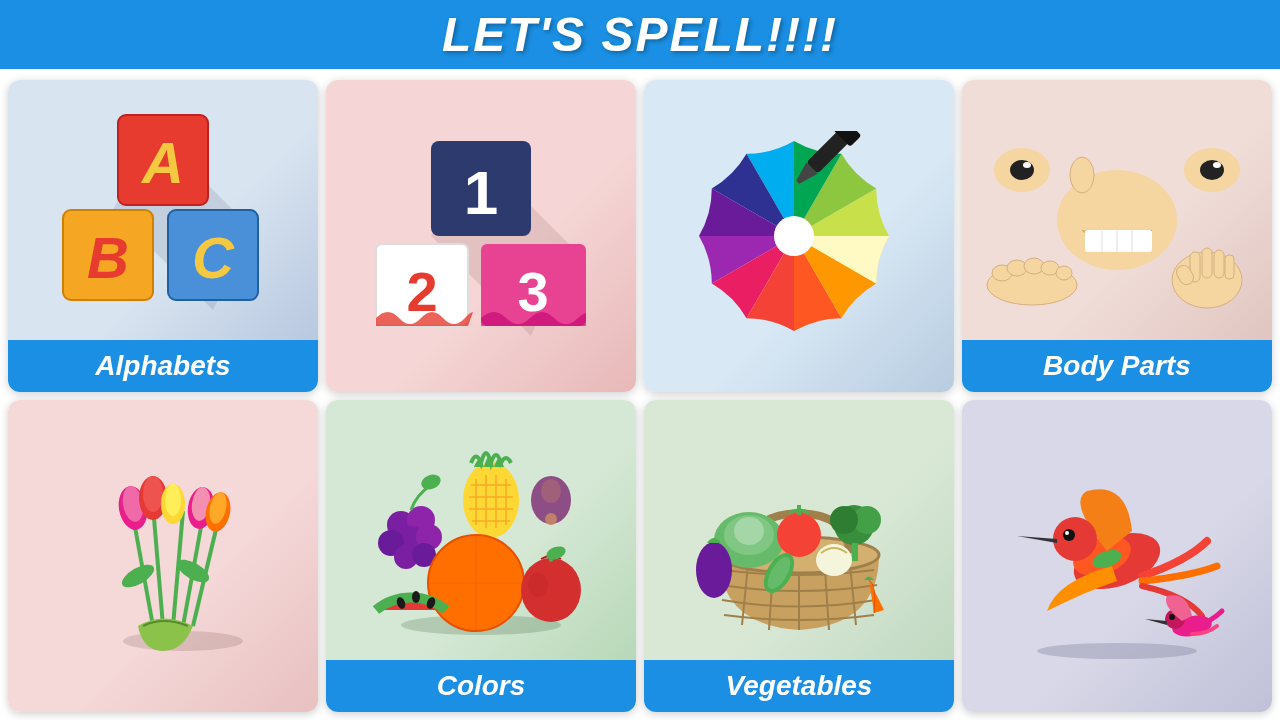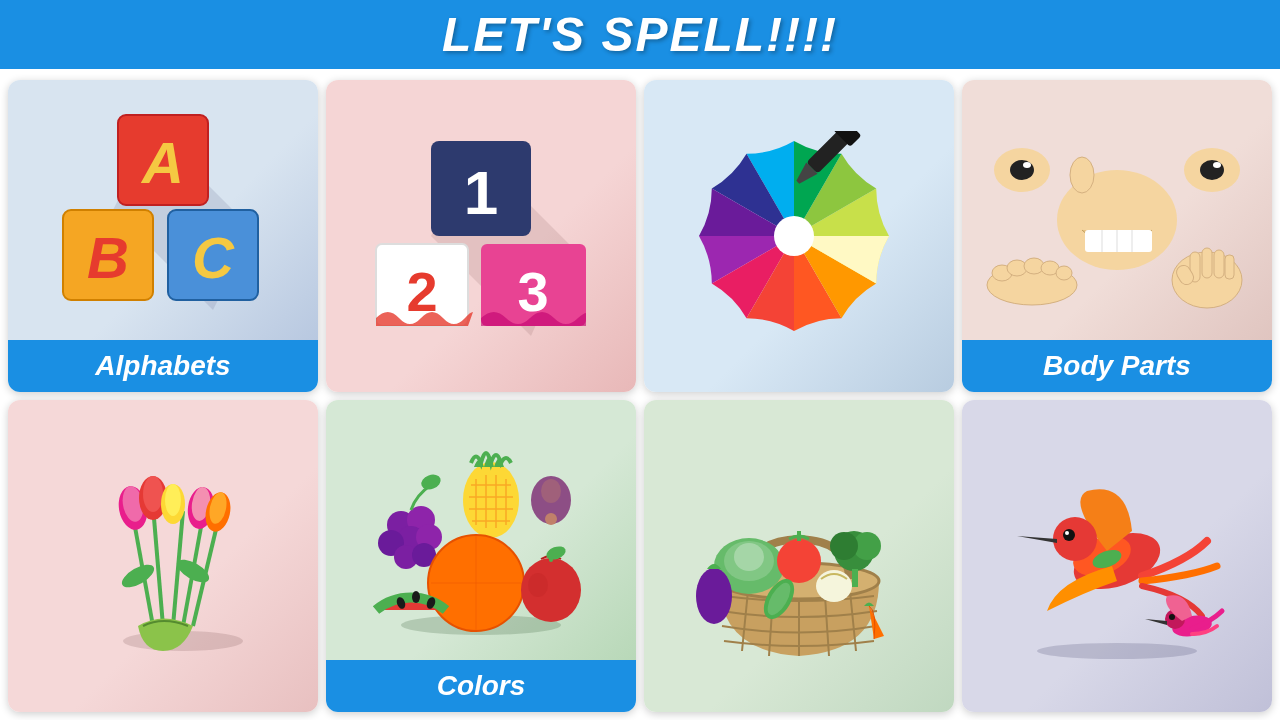--- a/index.html
+++ b/index.html
@@ -377,20 +377,21 @@
         <ellipse cx="45" cy="145" rx="18" ry="28" fill="#6a1b9a"></ellipse>
         <path d="M38,118 Q45,108 52,118" fill="#4caf50"></path>
 
         <ellipse cx="165" cy="135" rx="18" ry="16" fill="#f5f5dc"></ellipse>
         <path d="M152,128 Q165,118 178,128" fill="none" stroke="#c8b860" stroke-width="2"></path>
 
         <ellipse cx="110" cy="148" rx="12" ry="22" fill="#4caf50" transform="rotate(30 110 148)"></ellipse>
         <ellipse cx="110" cy="148" rx="8" ry="18" fill="#66bb6a" transform="rotate(30 110 148)"></ellipse>
       </svg>
     </div>
+    <div class="card-label">Vegetables</div>
   </div>
 
   <div class="card">
     <div class="card-image birds-bg">
       <svg width="260" height="210" viewBox="0 0 260 210">
 
         <ellipse cx="130" cy="200" rx="80" ry="8" fill="rgba(60,60,100,0.2)"></ellipse>
 
         <ellipse cx="130" cy="110" rx="45" ry="25" fill="#e53935" transform="rotate(-20 130 110)"></ellipse>
         <ellipse cx="115" cy="105" rx="30" ry="18" fill="#ff5722" transform="rotate(-20 115 105)"></ellipse>

